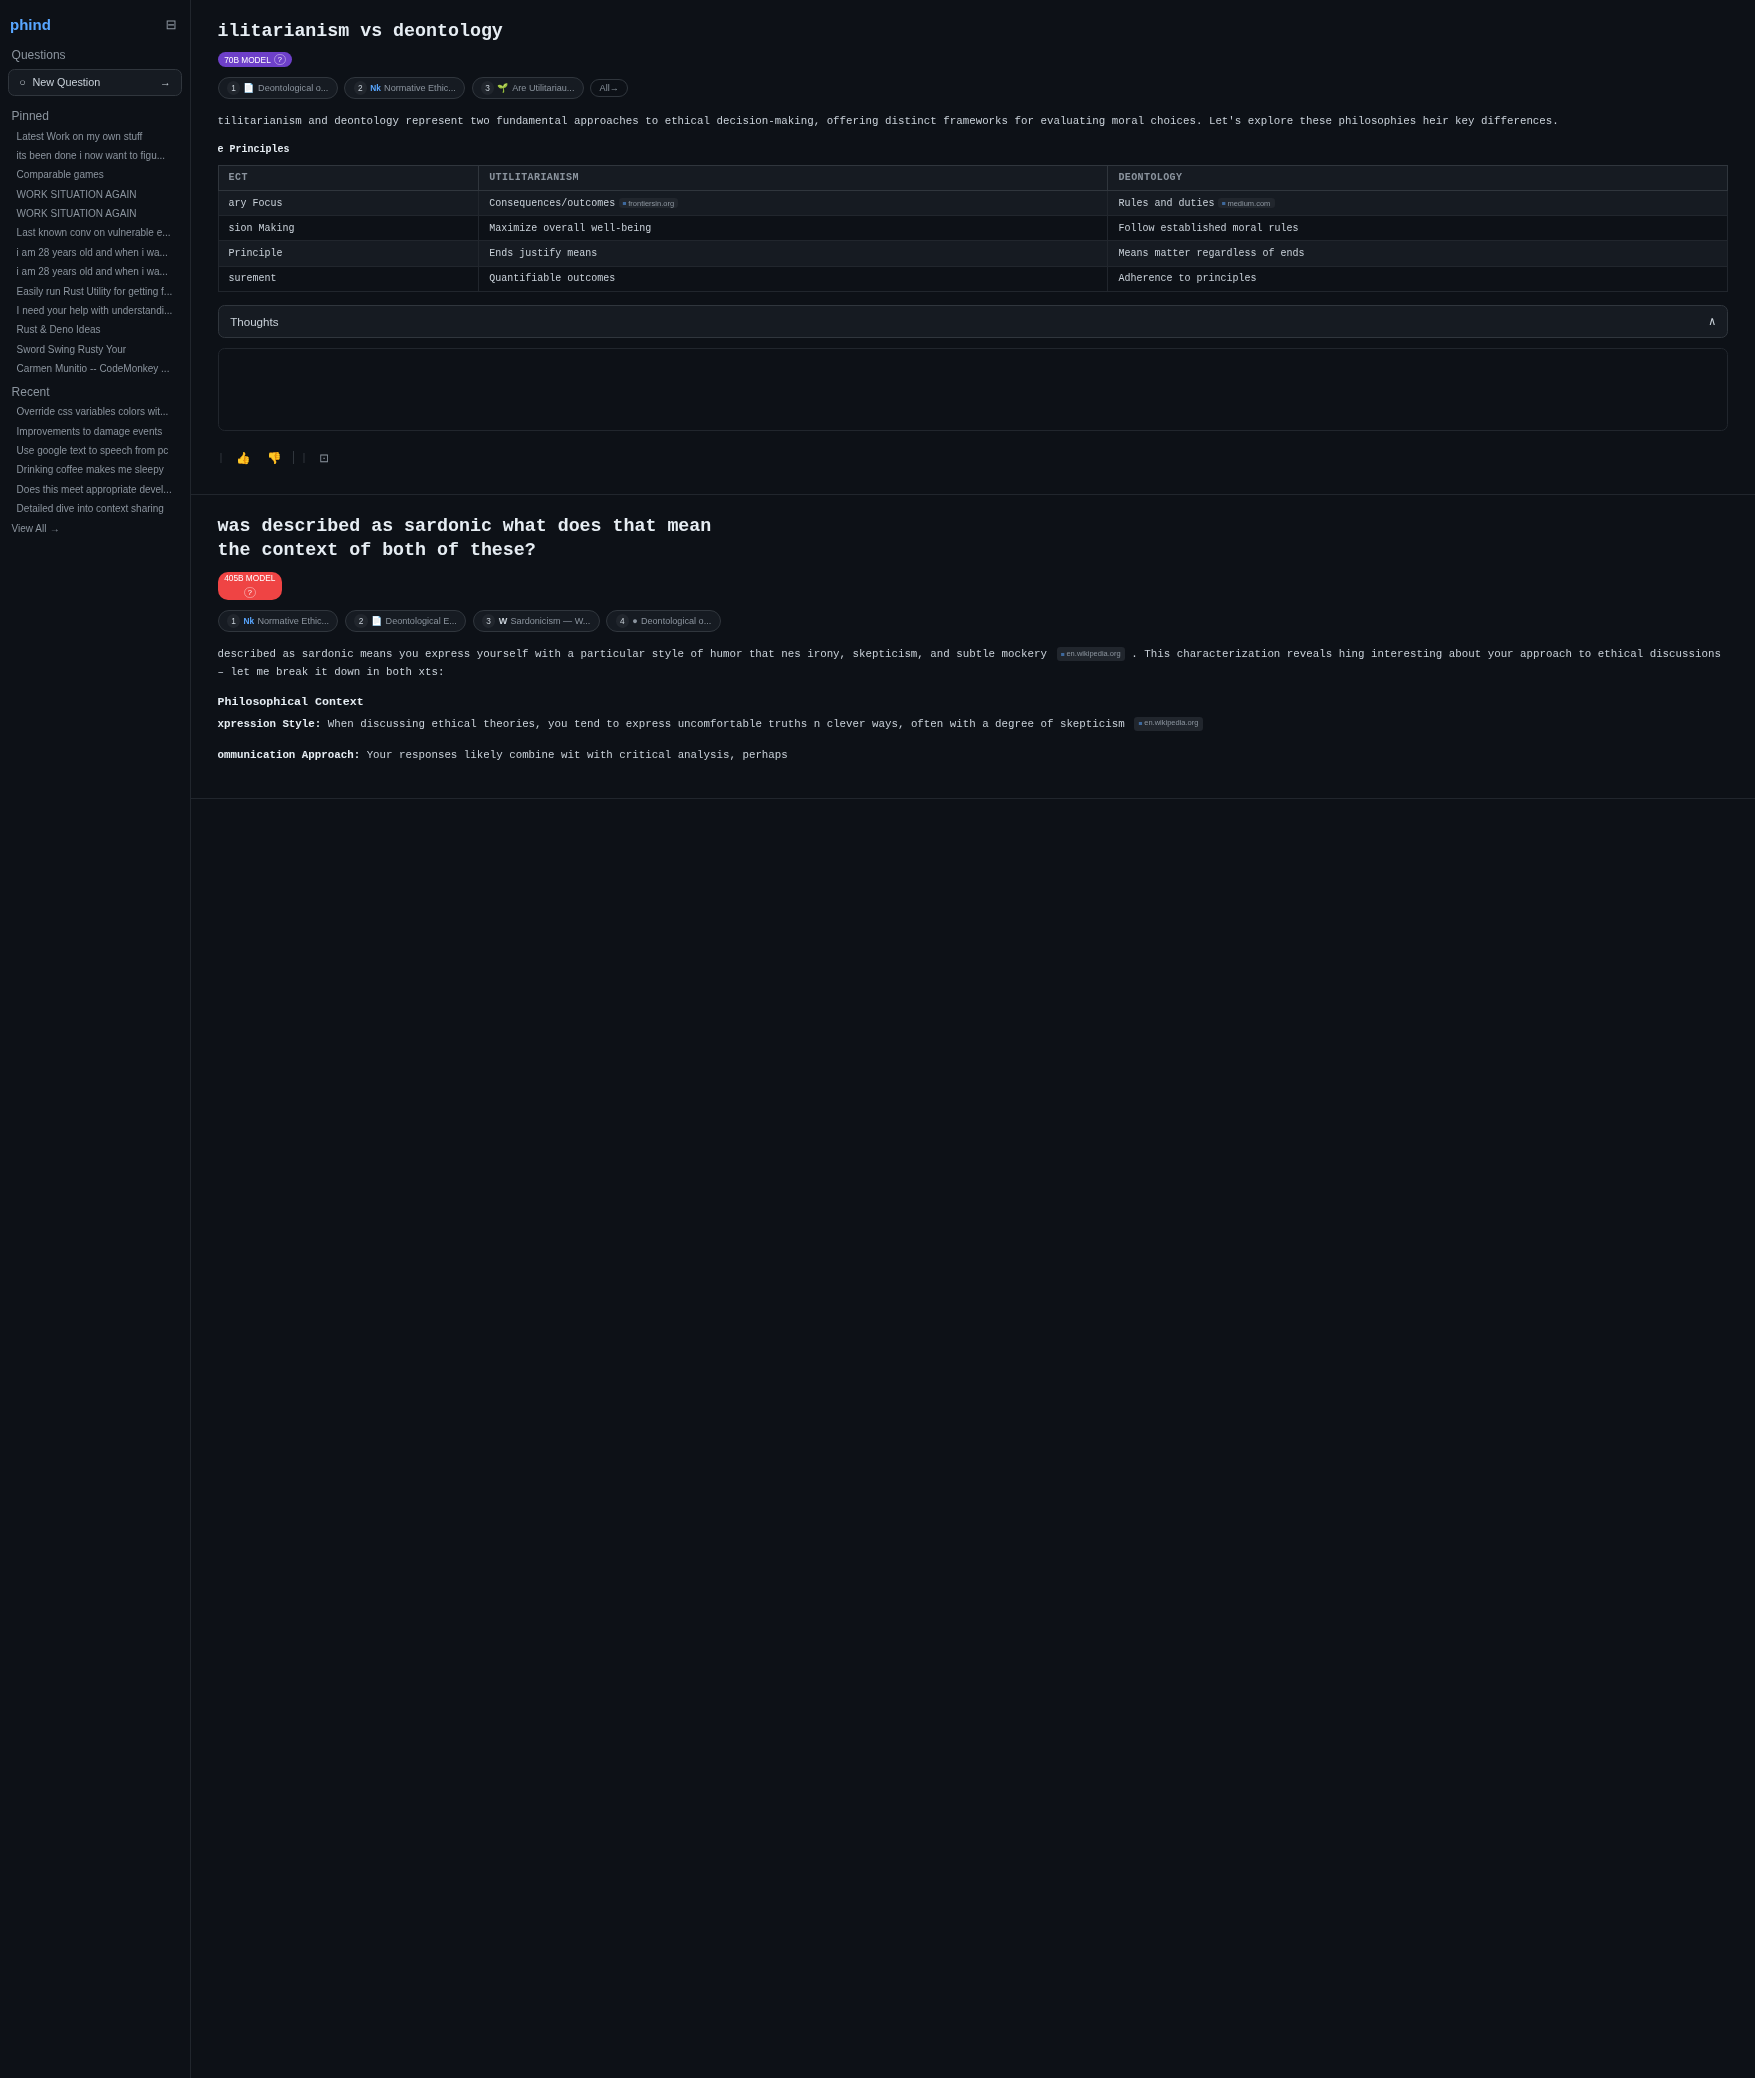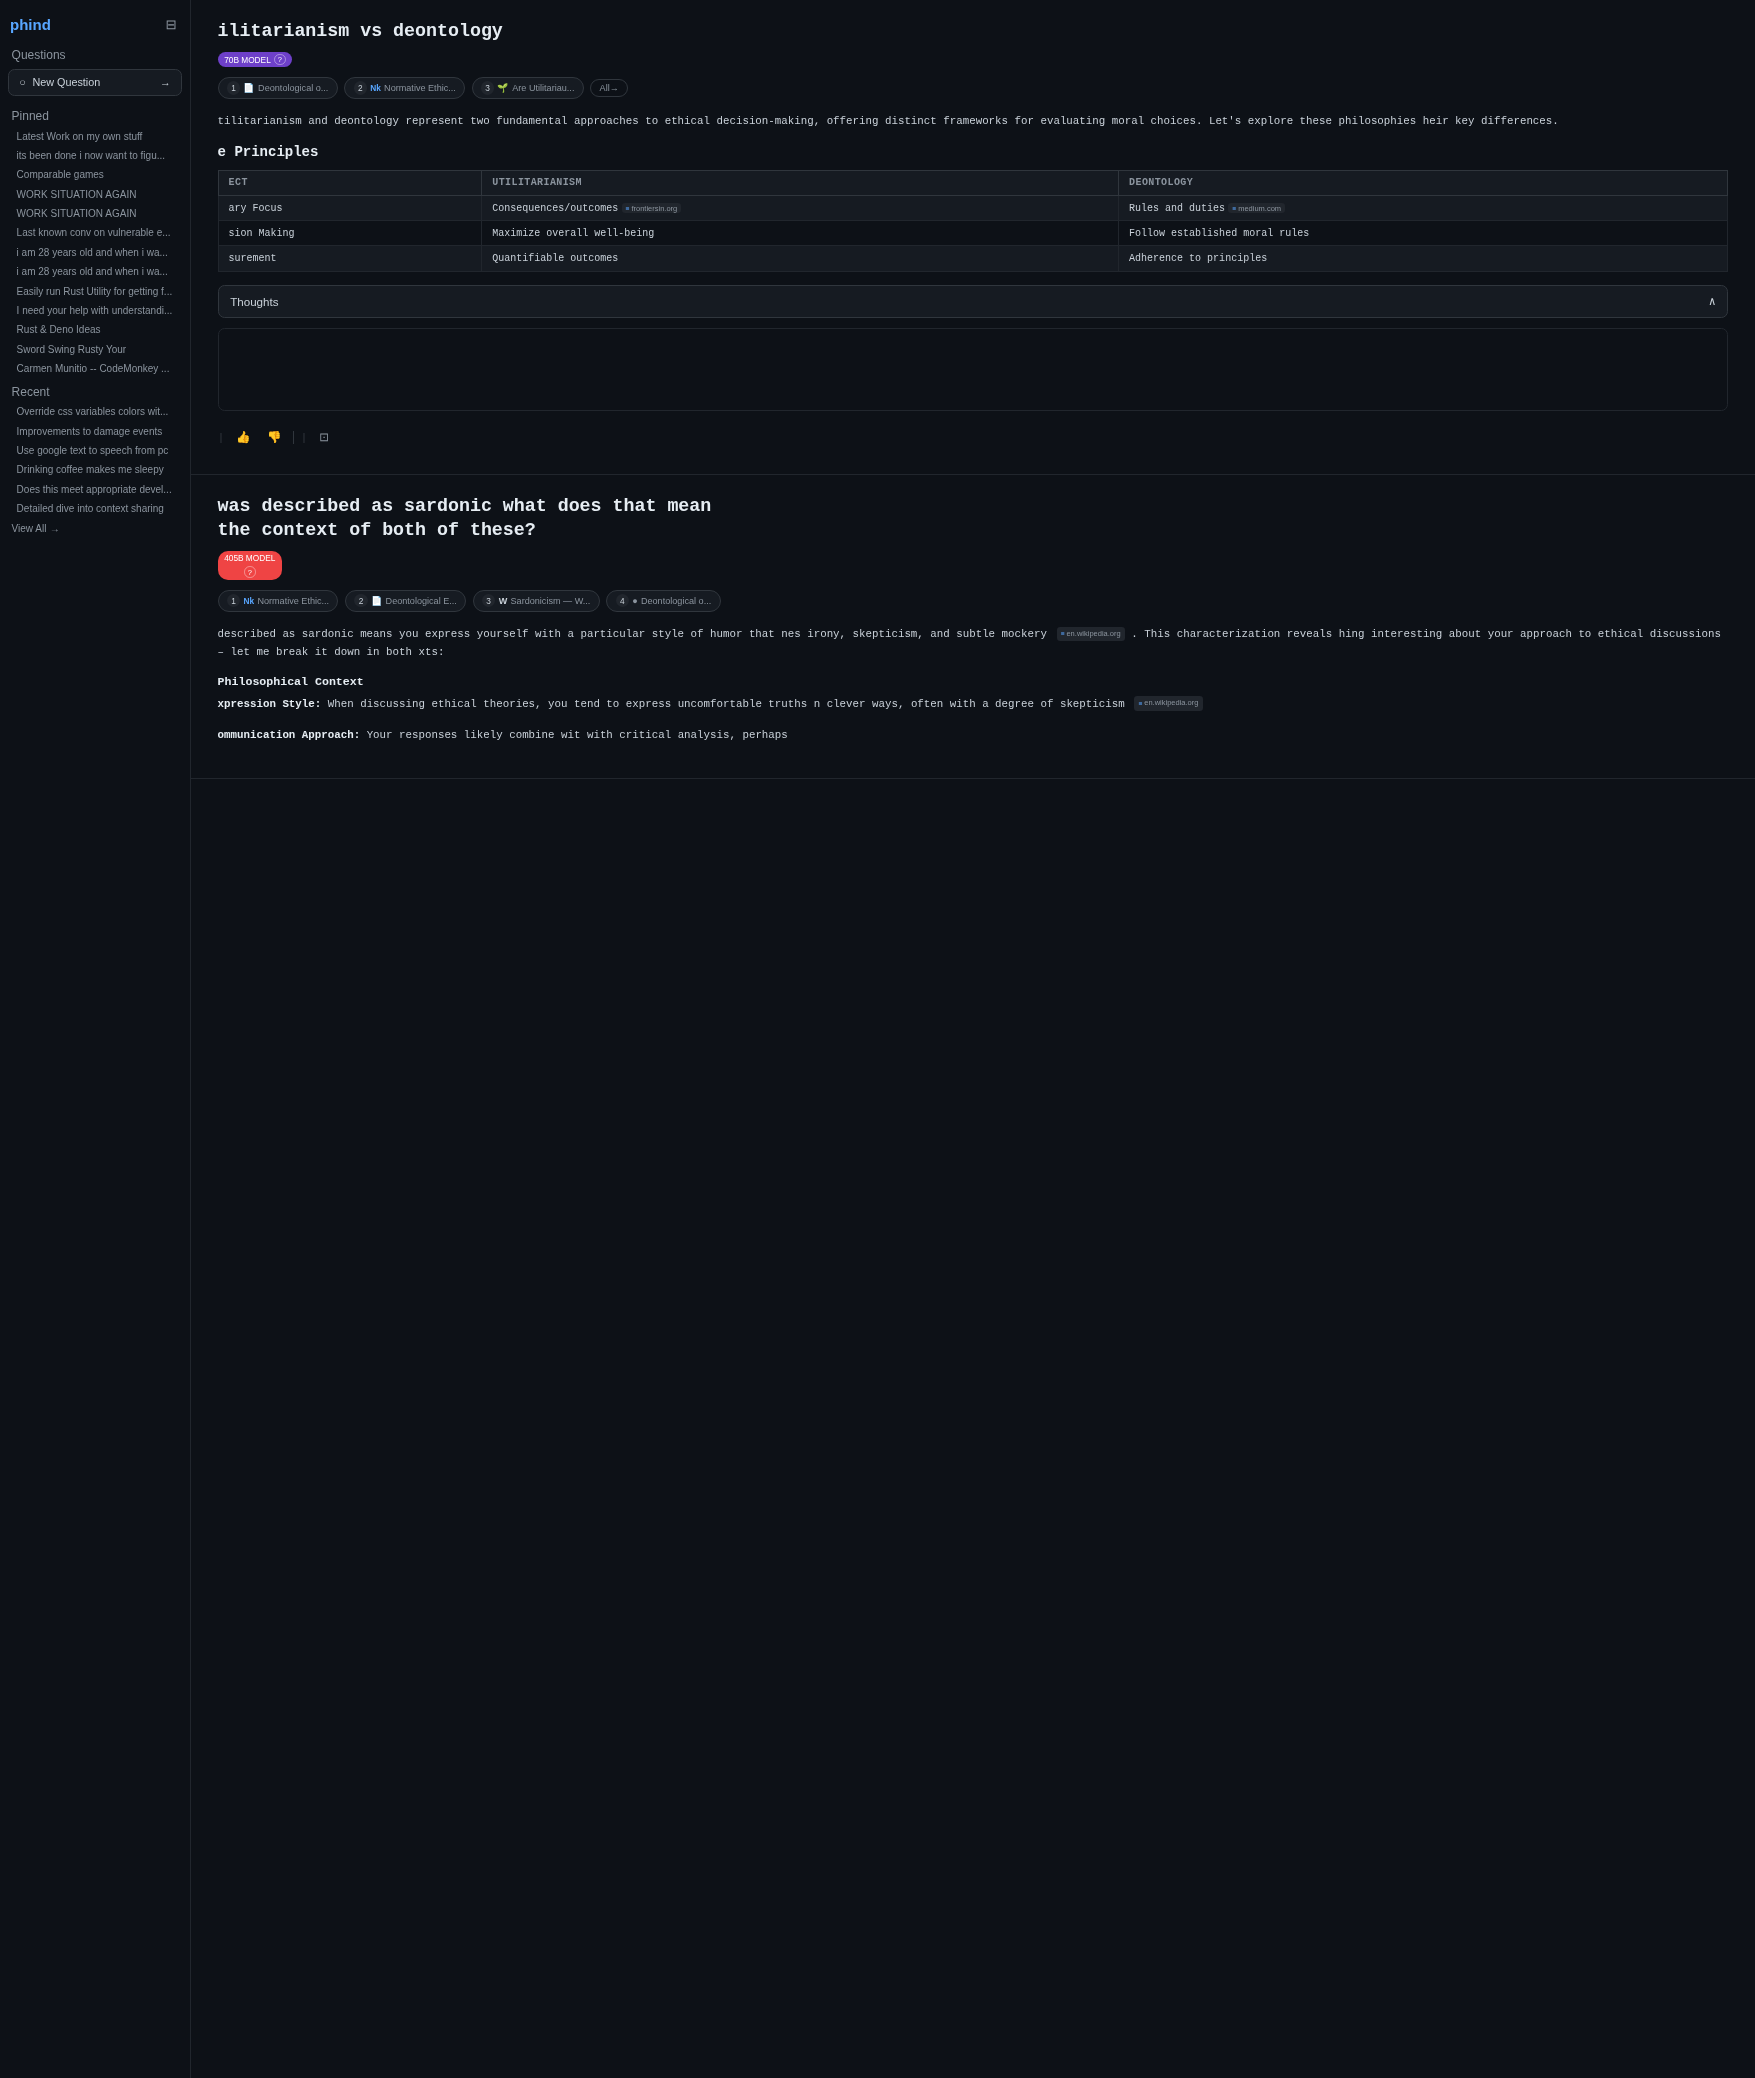--- a/index.html
+++ b/index.html
@@ -187,21 +187,21 @@
 
     .answer-text {
       font-family: 'Courier New', monospace;
       font-size: 10.8px;
       color: #c9d1d9;
       line-height: 1.7;
       margin-bottom: 13.3px;
     }
 
     .section-heading {
-      font-size: 14px;
+      font-size: 10px;
       font-weight: bold;
       color: #e6edf3;
       margin: 13.3px 0 10px 0;
       font-family: 'Courier New', monospace;
     }
 
     
     .principles-table {
       width: 100%;
       border-collapse: collapse;
@@ -436,20 +436,25 @@
             <td>ary Focus</td>
             <td>Consequences/outcomes<span class="inline-source"><span style="color:#58a6ff;font-size:6.6px;">≡</span> frontiersin.org</span></td>
             <td>Rules and duties<span class="inline-source"><span style="color:#58a6ff;font-size:6.6px;">≡</span> medium.com</span></td>
           </tr>
           <tr>
             <td>sion Making</td>
             <td>Maximize overall well-being</td>
             <td>Follow established moral rules</td>
           </tr>
           <tr>
+            <td>Principle</td>
+            <td>Ends justify means</td>
+            <td>Means matter regardless of ends</td>
+          </tr>
+          <tr>
             <td>surement</td>
             <td>Quantifiable outcomes</td>
             <td>Adherence to principles</td>
           </tr>
         </tbody>
     </table>
 
     <div class="thoughts-bar">
       <span class="thoughts-label">Thoughts</span>
       <span>∧</span>

